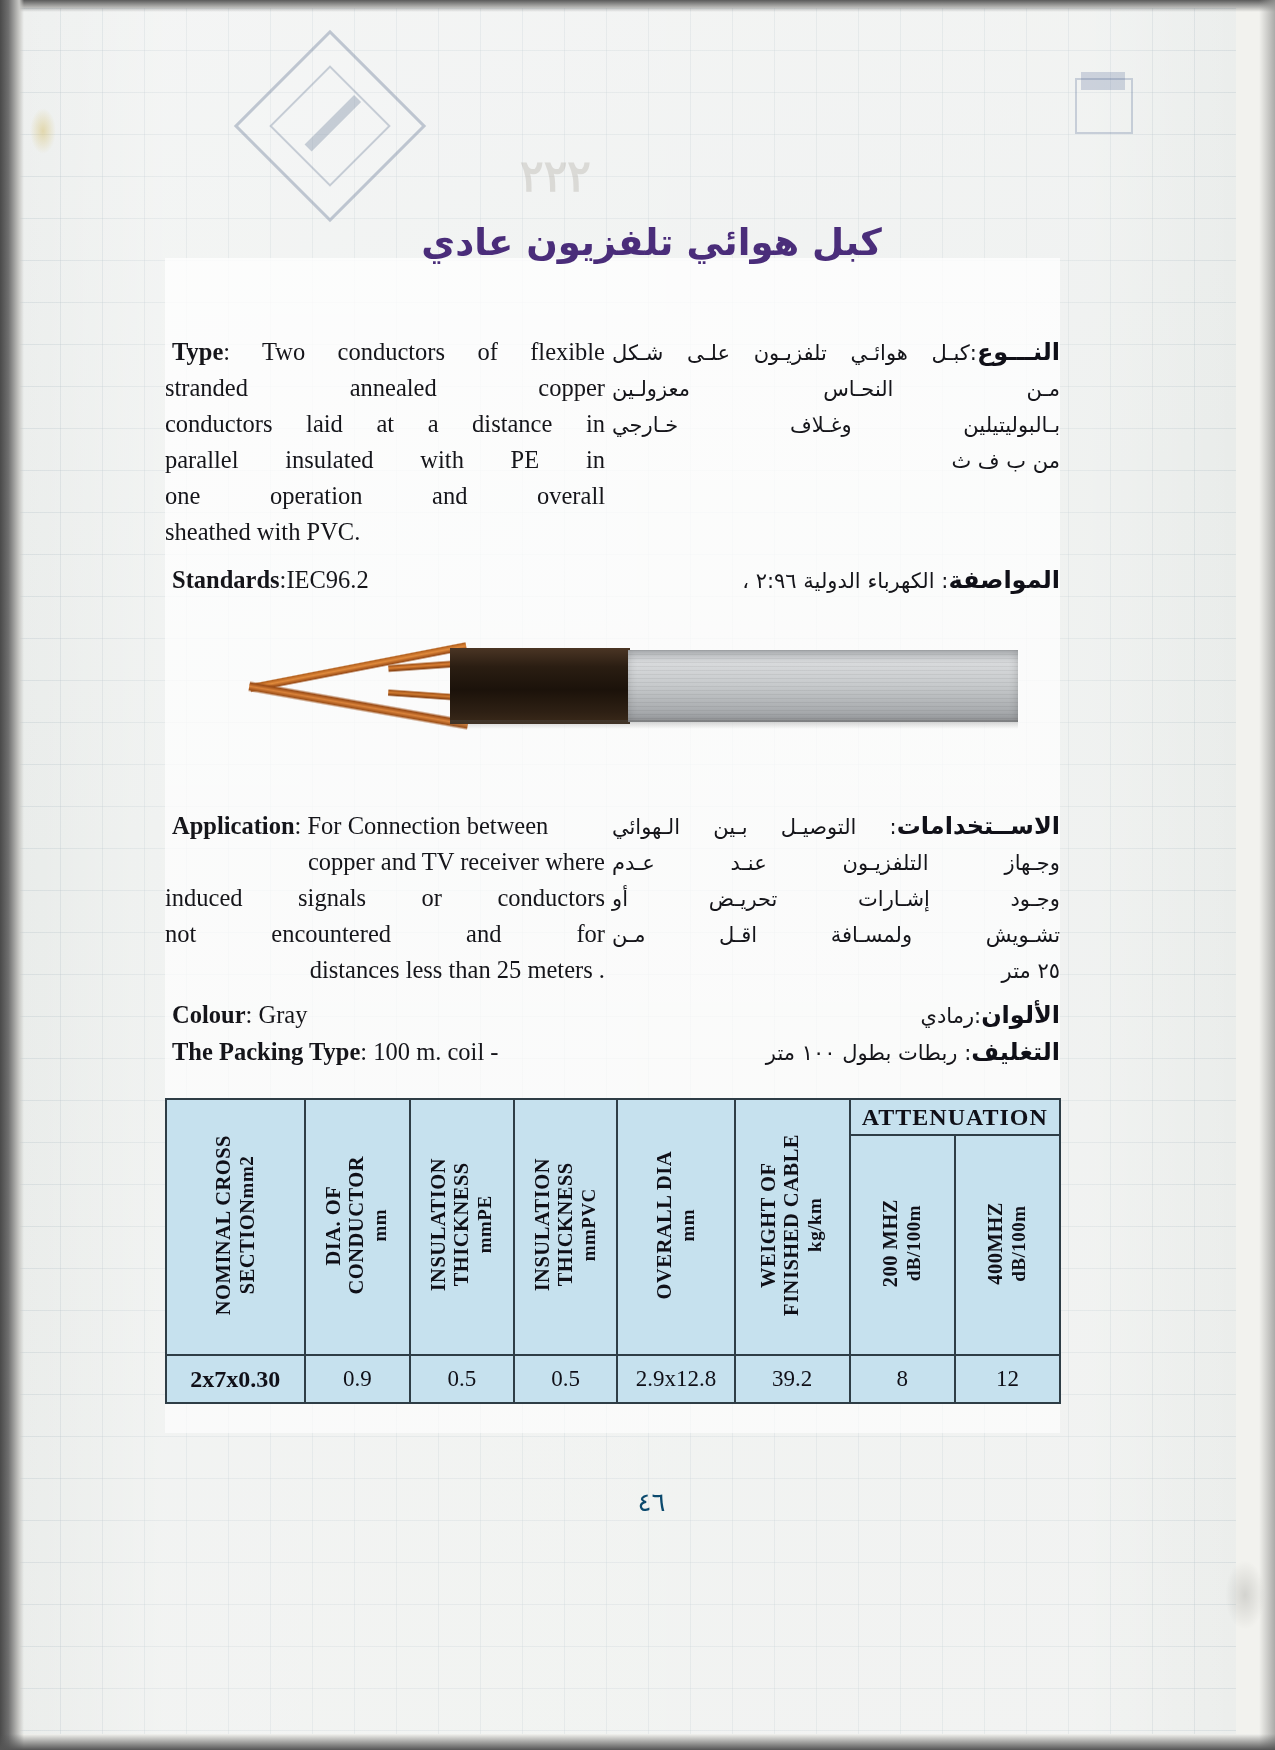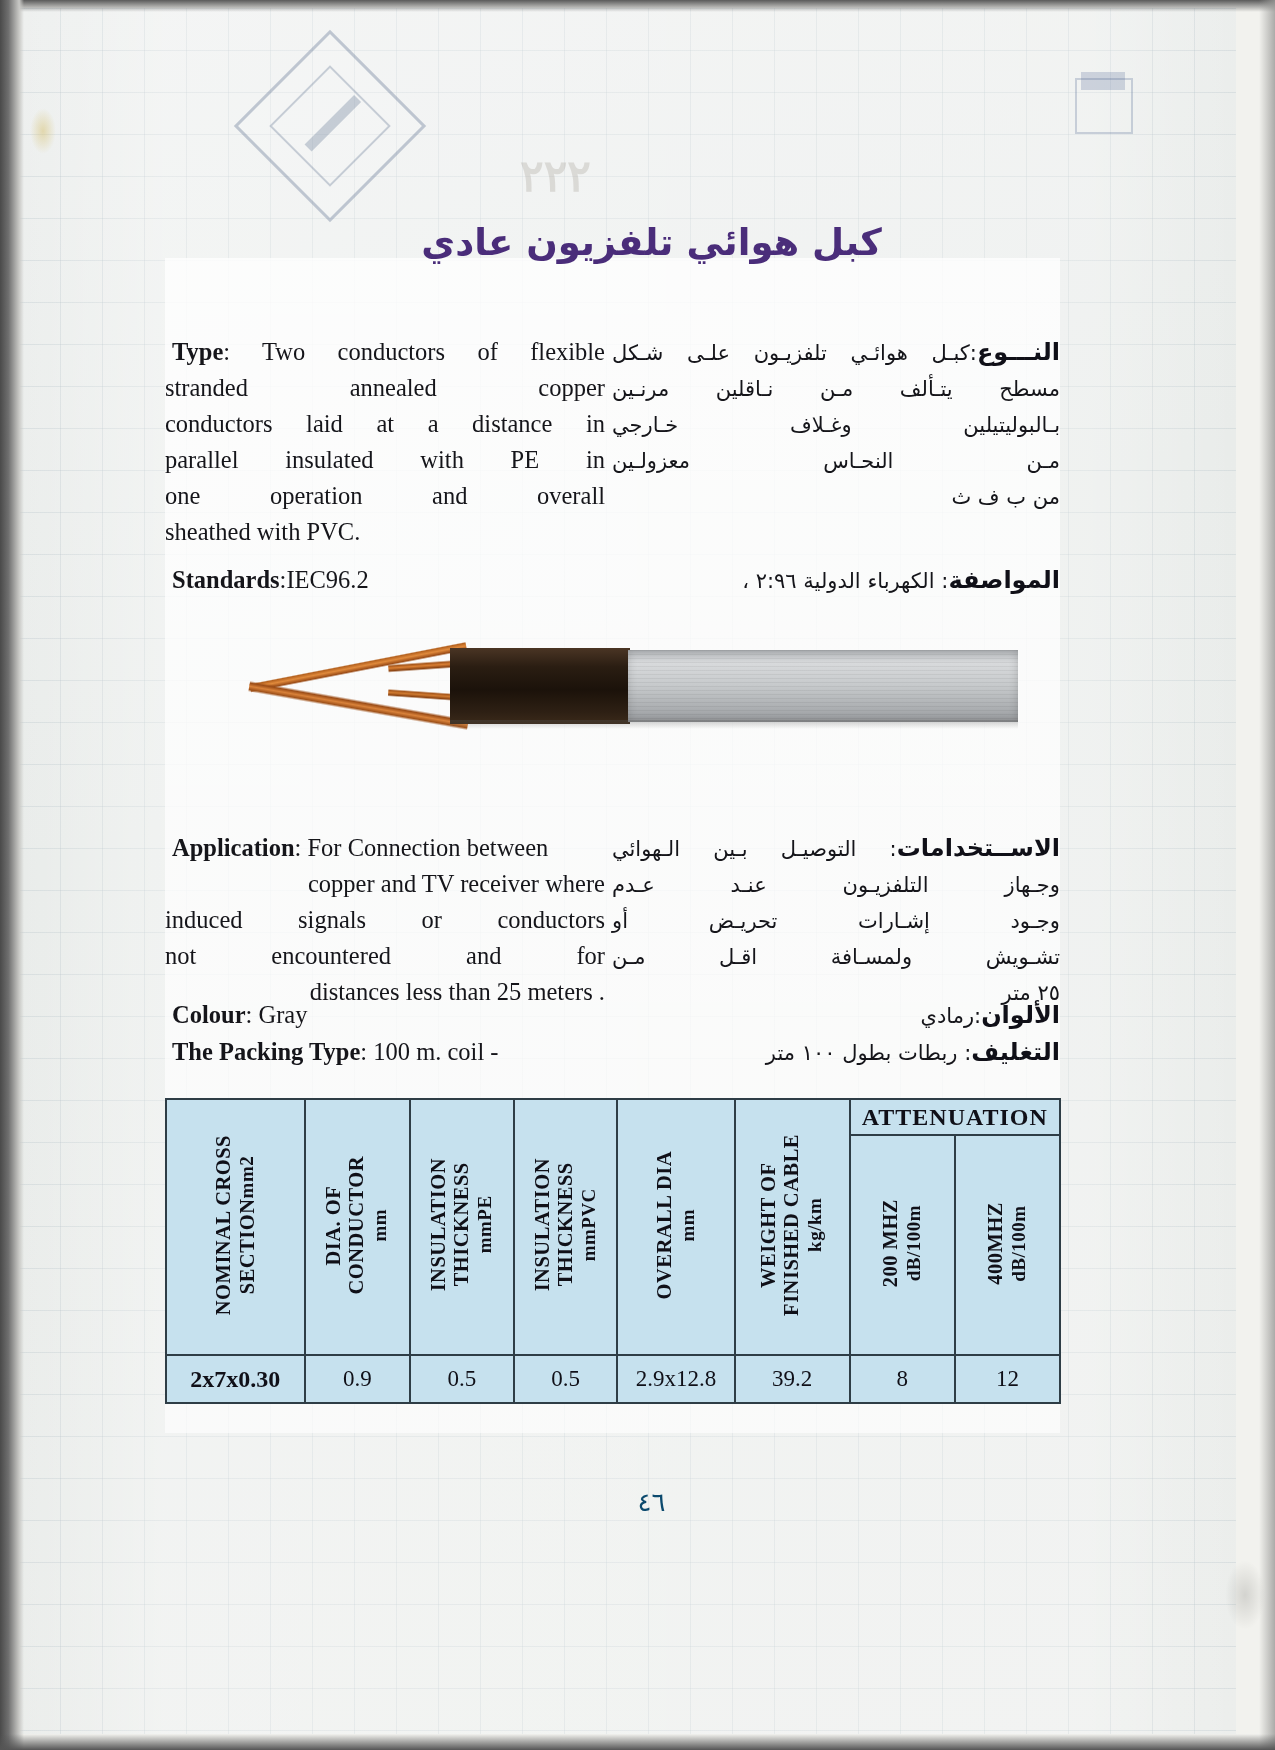--- a/index.html
+++ b/index.html
@@ -270,23 +270,22 @@
     <div class="col-en">
       <div class="just"><span class="lbl-en">Type</span>: <span>Two   conductors   of   flexible</span></div>
       <div class="just">stranded      annealed      copper</div>
       <div class="just">conductors  laid at a distance in</div>
       <div class="just">parallel   insulated with PE in</div>
       <div class="just">one    operation    and    overall</div>
       <div class="just-last">sheathed with PVC.</div>
     </div>
     <div class="col-ar">
       <div class="ar-just"><span class="lbl-ar">النـــوع</span>:<span>كبـل هوائـي تلفزيـون علـى شـكل</span></div>
-      <div class="ar-just">مسطح يتـألف مـن نـاقلين مرنـين</div>
+      <div class="ar-just">مـن النحـاس معزولـين</div>
       <div class="ar-just">بـالبوليتيلين وغـلاف خـارجي</div>
-      <div class="ar-just">مـن النحـاس معزولـين</div>
       <div class="ar-last">من ب ف ث</div>
     </div>
   </div>
 
   <div class="spec" style="top:562px;">
     <div class="col-en">
       <div><span class="lbl-en">Standards</span>:<span>IEC96.2</span></div>
     </div>
     <div class="col-ar" style="text-align:right;">
       <div style="text-align-last:right;"><span class="lbl-ar">المواصفة</span>: <span>الكهرباء الدولية ٢:٩٦ ،</span></div>
@@ -297,21 +296,21 @@
     <div class="wire-top"></div>
     <div class="wire-top2"></div>
     <div class="wire-bot"></div>
     <div class="wire-bot2"></div>
     <div class="dark-section"></div>
     <div class="pvc-jacket"></div>
     <div class="pvc-grooves"></div>
     <div class="photo-shadow"></div>
   </div>
 
-  <div class="spec" style="top:830px;">
+  <div class="spec" style="top:808px;">
     <div class="col-en">
       <div><span class="lbl-en">Application</span>: <span>For Connection between</span></div>
       <div style="text-align:right;">copper and TV receiver where</div>
       <div class="just">induced  signals   or  conductors</div>
       <div class="just">not     encountered     and     for</div>
       <div style="text-align:right;">distances less than 25 meters .</div>
     </div>
     <div class="col-ar">
       <div class="ar-just"><span class="lbl-ar">الاســتخدامات</span>: <span>التوصيـل بـين الـهوائي</span></div>
       <div class="ar-just">وجـهاز التلفزيـون عنـد عـدم</div>

